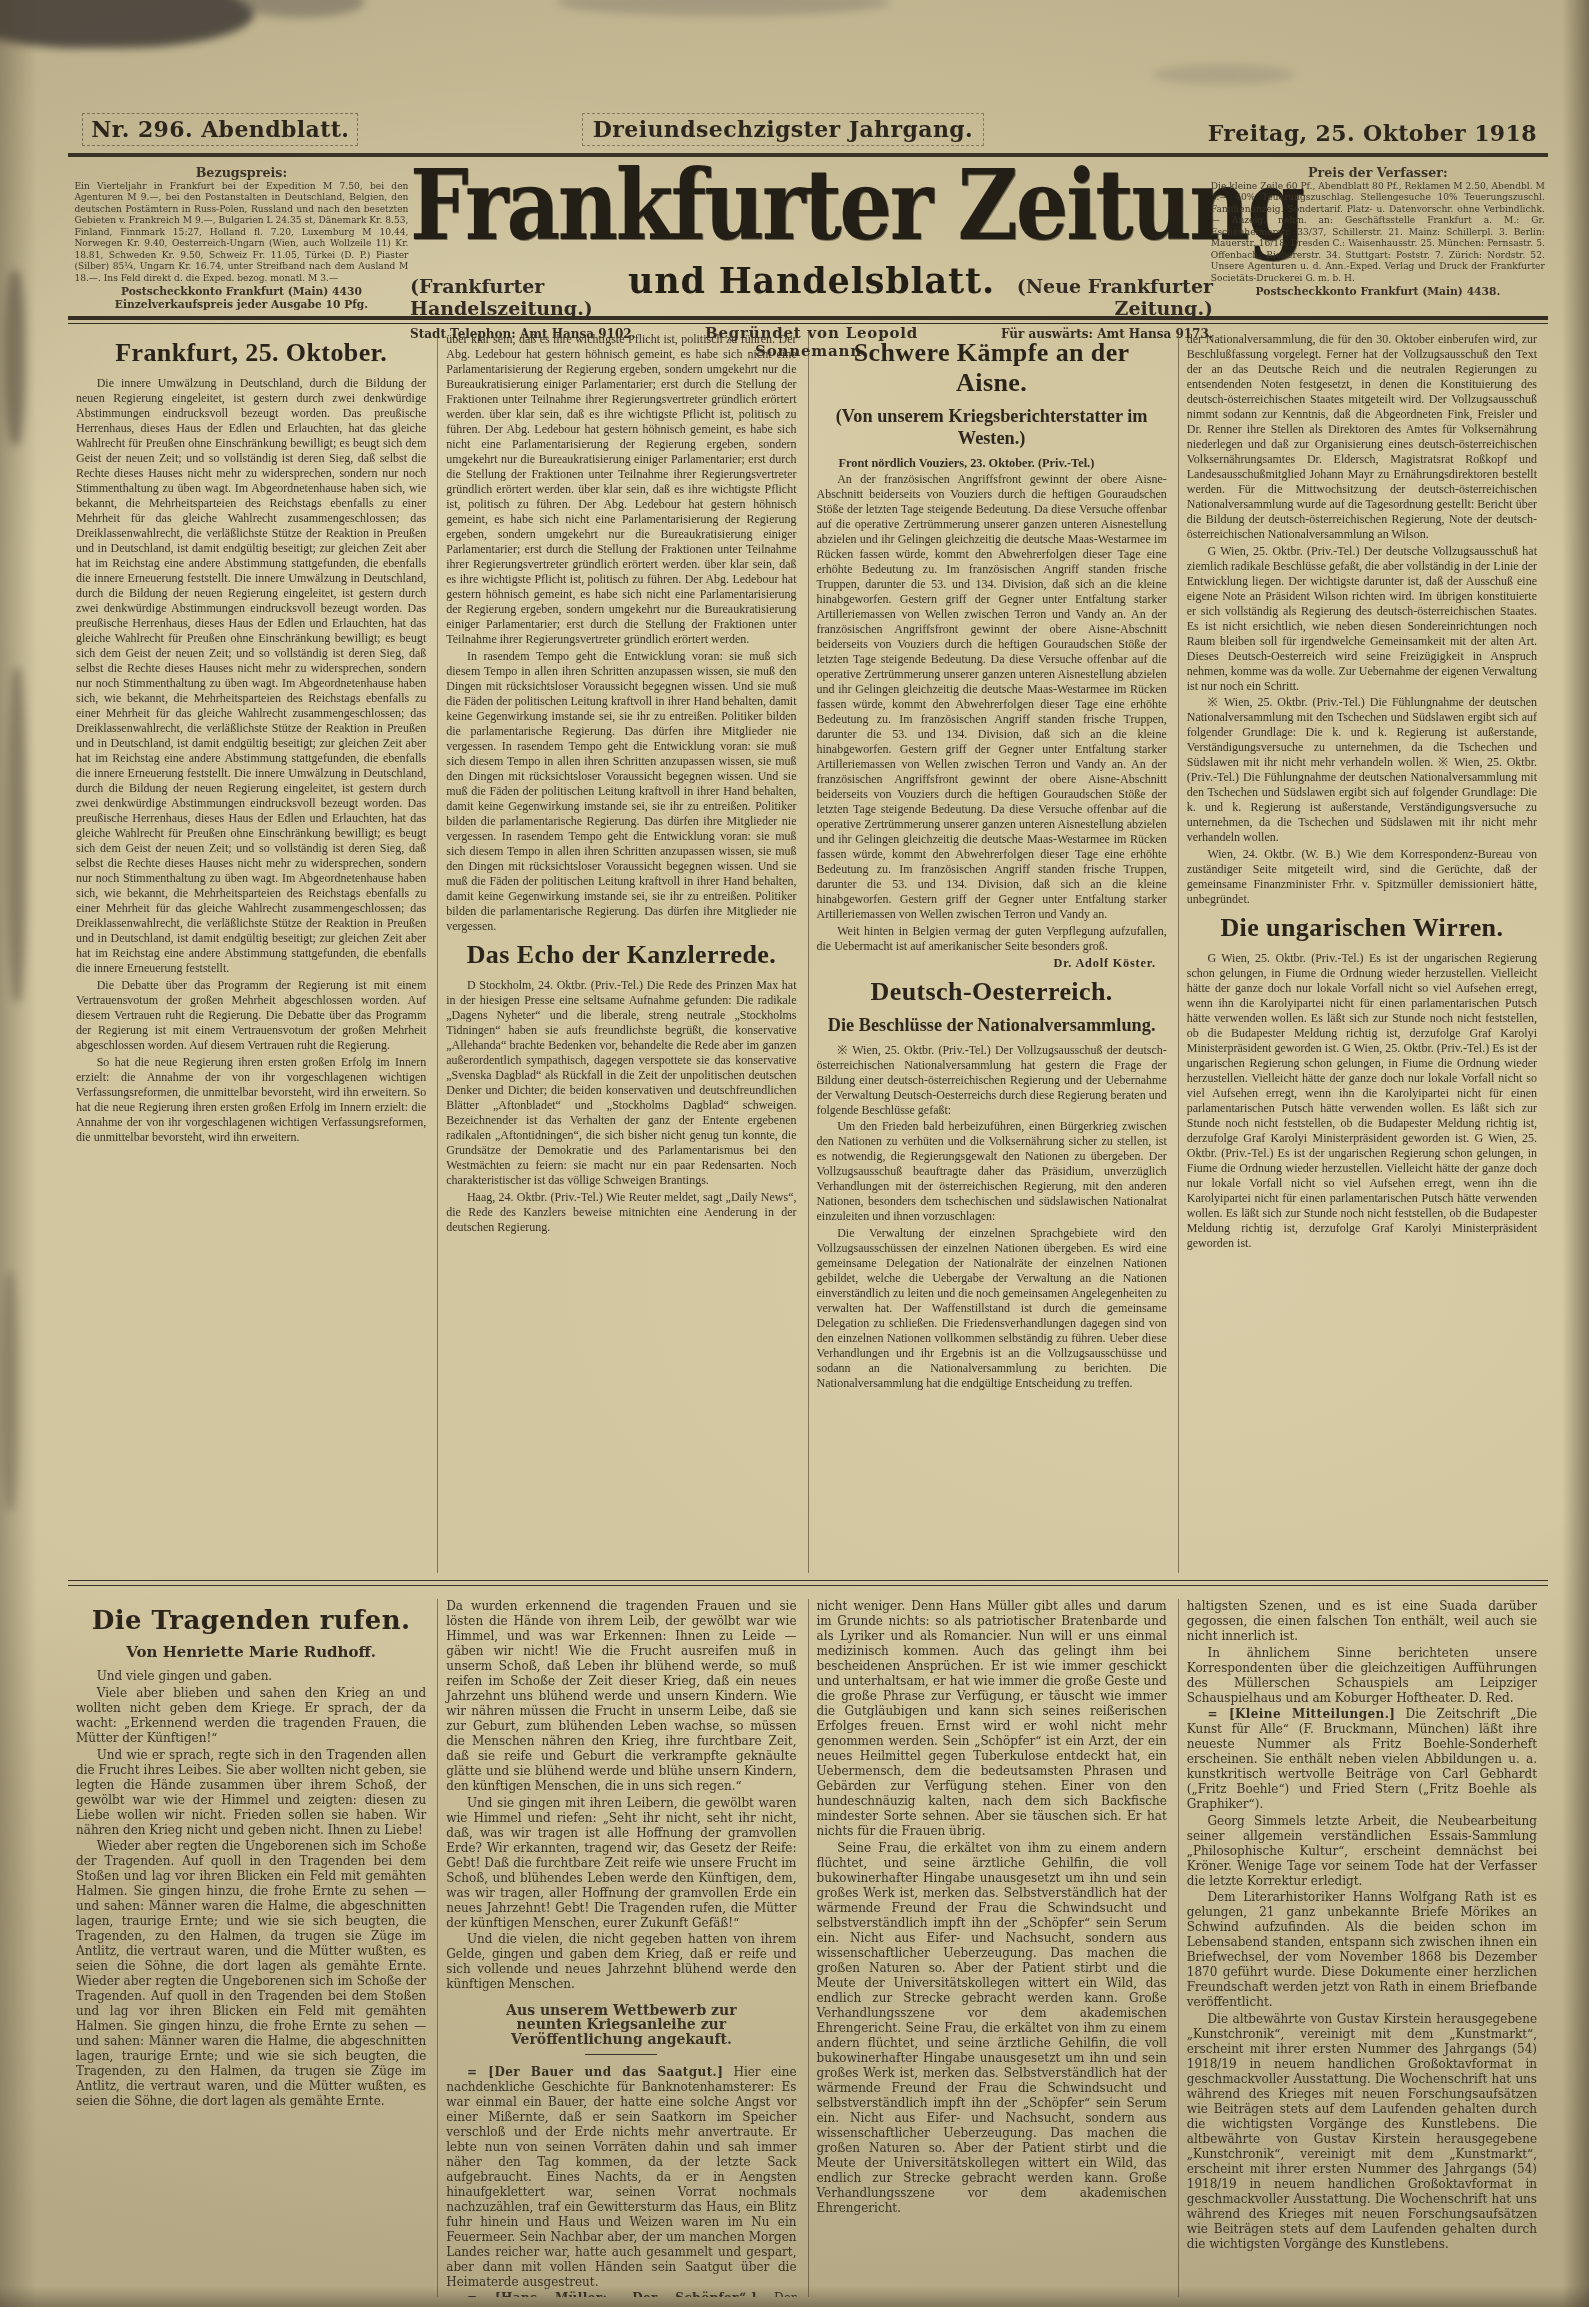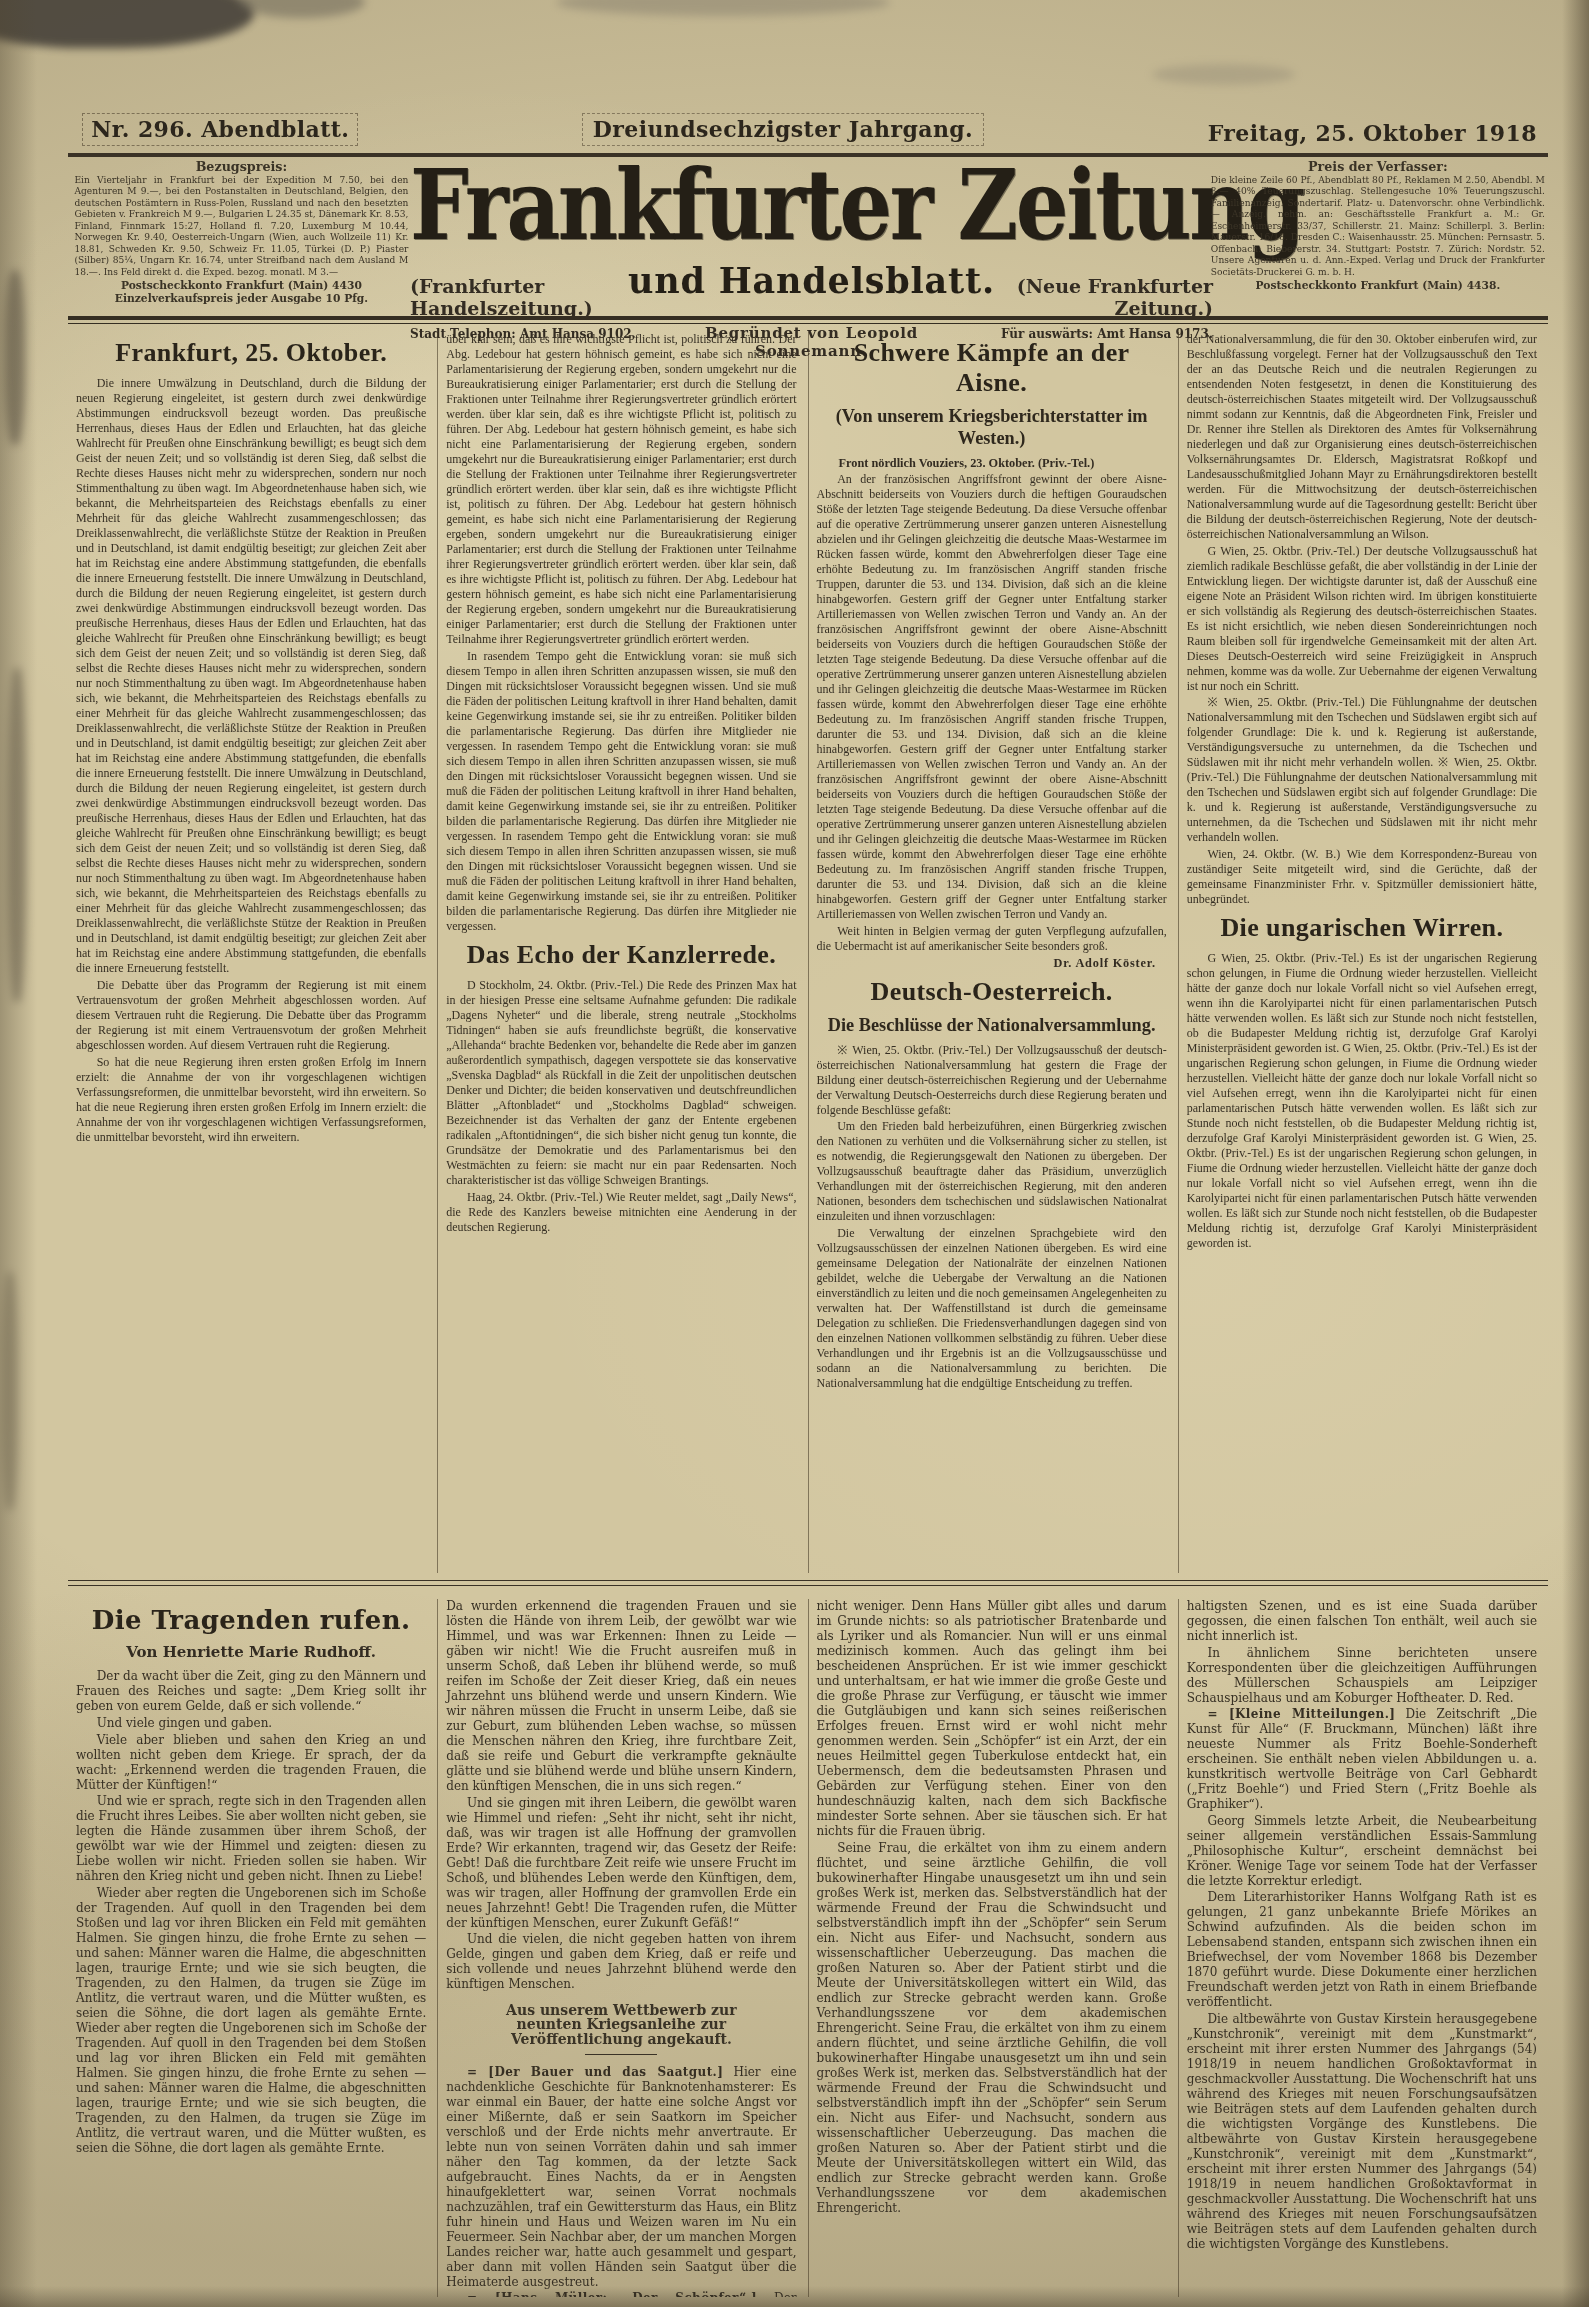--- a/index.html
+++ b/index.html
@@ -25,21 +25,21 @@
   
   .topline{position:absolute;top:113px;left:0;width:100%;display:flex;align-items:flex-end;}
   .topline .lbl{font-weight:bold;font-size:22px;letter-spacing:0.4px;color:#2c261c;}
   .tl-issue{margin-left:14.3px;padding:2.4px 8px;border:0.8px dashed rgba(70,58,40,.55);}
   .tl-vol{margin:0 auto;padding:2.4px 9.5px;border:0.8px dashed rgba(70,58,40,.5);}
   .tl-date{margin-right:11px;}
   .rule-header{position:absolute;top:153px;left:0;width:100%;height:0;border-top:4px solid #3a3226;}
 
   
   .masthead{position:absolute;top:159px;left:0;width:100%;height:157px;}
-  .mh-box{position:absolute;top:2px;width:334px;font-size:9.1px;line-height:11.5px;text-align:justify;color:#3a3326;}
+  .mh-box{position:absolute;top:8px;width:334px;font-size:9.1px;line-height:11.5px;text-align:justify;color:#3a3326;}
   .mh-box .bx-title{text-align:center;font-weight:bold;font-size:12.7px;margin-bottom:2.4px;}
   .mh-box .bx-line{text-align:center;font-weight:bold;font-size:10.7px;margin-top:1.6px;}
   .mh-left{left:6.4px;}
   .mh-right{right:3.2px;}
   .mh-center{position:absolute;left:342px;width:803px;top:0;text-align:center;}
   .mh-title{
     font-weight:bold;font-size:83px;line-height:79px;letter-spacing:-2.4px;color:#241f16;
     text-shadow:0.8px 0.8px 0 rgba(36,31,22,.5);
     transform:scaleY(1.18);transform-origin:top center;white-space:nowrap;
   }
@@ -159,21 +159,20 @@
         <p class="para">Wien, 24. Oktbr. (W. B.) Wie dem Korrespondenz-Bureau von zuständiger Seite mitgeteilt wird, sind die Gerüchte, daß der gemeinsame Finanzminister Frhr. v. Spitzmüller demissioniert hätte, unbegründet.</p>
         <h2 class="headline">Die ungarischen Wirren.</h2>
         <p class="para">G Wien, 25. Oktbr. (Priv.-Tel.) Es ist der ungarischen Regierung schon gelungen, in Fiume die Ordnung wieder herzustellen. Vielleicht hätte der ganze doch nur lokale Vorfall nicht so viel Aufsehen erregt, wenn ihn die Karolyipartei nicht für einen parlamentarischen Putsch hätte verwenden wollen. Es läßt sich zur Stunde noch nicht feststellen, ob die Budapester Meldung richtig ist, derzufolge Graf Karolyi Ministerpräsident geworden ist. G Wien, 25. Oktbr. (Priv.-Tel.) Es ist der ungarischen Regierung schon gelungen, in Fiume die Ordnung wieder herzustellen. Vielleicht hätte der ganze doch nur lokale Vorfall nicht so viel Aufsehen erregt, wenn ihn die Karolyipartei nicht für einen parlamentarischen Putsch hätte verwenden wollen. Es läßt sich zur Stunde noch nicht feststellen, ob die Budapester Meldung richtig ist, derzufolge Graf Karolyi Ministerpräsident geworden ist. G Wien, 25. Oktbr. (Priv.-Tel.) Es ist der ungarischen Regierung schon gelungen, in Fiume die Ordnung wieder herzustellen. Vielleicht hätte der ganze doch nur lokale Vorfall nicht so viel Aufsehen erregt, wenn ihn die Karolyipartei nicht für einen parlamentarischen Putsch hätte verwenden wollen. Es läßt sich zur Stunde noch nicht feststellen, ob die Budapester Meldung richtig ist, derzufolge Graf Karolyi Ministerpräsident geworden ist.</p>
       </div>
     </div>
   <div class="section-divider"></div>
   <div class="section sec-bottom" id="sec-bottom">
       <div class="col">
         <h2 class="headline">Die Tragenden rufen.</h2>
         <p class="byline">Von Henriette Marie Rudhoff.</p>
-        <p class="para">Der da wacht über die Zeit, ging zu den Männern und Frauen des Reiches und sagte: „Dem Krieg sollt ihr geben von eurem Gelde, daß er sich vollende.“</p>
         <p class="para">Und viele gingen und gaben.</p>
         <p class="para">Viele aber blieben und sahen den Krieg an und wollten nicht geben dem Kriege. Er sprach, der da wacht: „Erkennend werden die tragenden Frauen, die Mütter der Künftigen!“</p>
         <p class="para">Und wie er sprach, regte sich in den Tragenden allen die Frucht ihres Leibes. Sie aber wollten nicht geben, sie legten die Hände zusammen über ihrem Schoß, der gewölbt war wie der Himmel und zeigten: diesen zu Liebe wollen wir nicht. Frieden sollen sie haben. Wir nähren den Krieg nicht und geben nicht. Ihnen zu Liebe!</p>
         <p class="para">Wieder aber regten die Ungeborenen sich im Schoße der Tragenden. Auf quoll in den Tragenden bei dem Stoßen und lag vor ihren Blicken ein Feld mit gemähten Halmen. Sie gingen hinzu, die frohe Ernte zu sehen — und sahen: Männer waren die Halme, die abgeschnitten lagen, traurige Ernte; und wie sie sich beugten, die Tragenden, zu den Halmen, da trugen sie Züge im Antlitz, die vertraut waren, und die Mütter wußten, es seien die Söhne, die dort lagen als gemähte Ernte. Wieder aber regten die Ungeborenen sich im Schoße der Tragenden. Auf quoll in den Tragenden bei dem Stoßen und lag vor ihren Blicken ein Feld mit gemähten Halmen. Sie gingen hinzu, die frohe Ernte zu sehen — und sahen: Männer waren die Halme, die abgeschnitten lagen, traurige Ernte; und wie sie sich beugten, die Tragenden, zu den Halmen, da trugen sie Züge im Antlitz, die vertraut waren, und die Mütter wußten, es seien die Söhne, die dort lagen als gemähte Ernte.</p>
       </div>
       <div class="col">
         <p class="para no-indent">Da wurden erkennend die tragenden Frauen und sie lösten die Hände von ihrem Leib, der gewölbt war wie Himmel, und was war Erkennen: Ihnen zu Leide — gäben wir nicht! Wie die Frucht ausreifen muß in unserm Schoß, daß Leben ihr blühend werde, so muß reifen im Schoße der Zeit dieser Krieg, daß ein neues Jahrzehnt uns blühend werde und unsern Kindern. Wie wir nähren müssen die Frucht in unserm Leibe, daß sie zur Geburt, zum blühenden Leben wachse, so müssen die Menschen nähren den Krieg, ihre furchtbare Zeit, daß sie reife und Geburt die verkrampfte geknäulte glätte und sie blühend werde und blühe unsern Kindern, den künftigen Menschen, die in uns sich regen.“</p>
         <p class="para">Und sie gingen mit ihren Leibern, die gewölbt waren wie Himmel und riefen: „Seht ihr nicht, seht ihr nicht, daß, was wir tragen ist alle Hoffnung der gramvollen Erde? Wir erkannten, tragend wir, das Gesetz der Reife: Gebt! Daß die furchtbare Zeit reife wie unsere Frucht im Schoß, und blühendes Leben werde den Künftigen, dem, was wir tragen, aller Hoffnung der gramvollen Erde ein neues Jahrzehnt! Gebt! Die Tragenden rufen, die Mütter der künftigen Menschen, eurer Zukunft Gefäß!“</p>
         <p class="para">Und die vielen, die nicht gegeben hatten von ihrem Gelde, gingen und gaben dem Krieg, daß er reife und sich vollende und neues Jahrzehnt blühend werde den künftigen Menschen.</p>
         <p class="note">Aus unserem Wettbewerb zur neunten Kriegsanleihe zur Veröffentlichung angekauft.</p>

